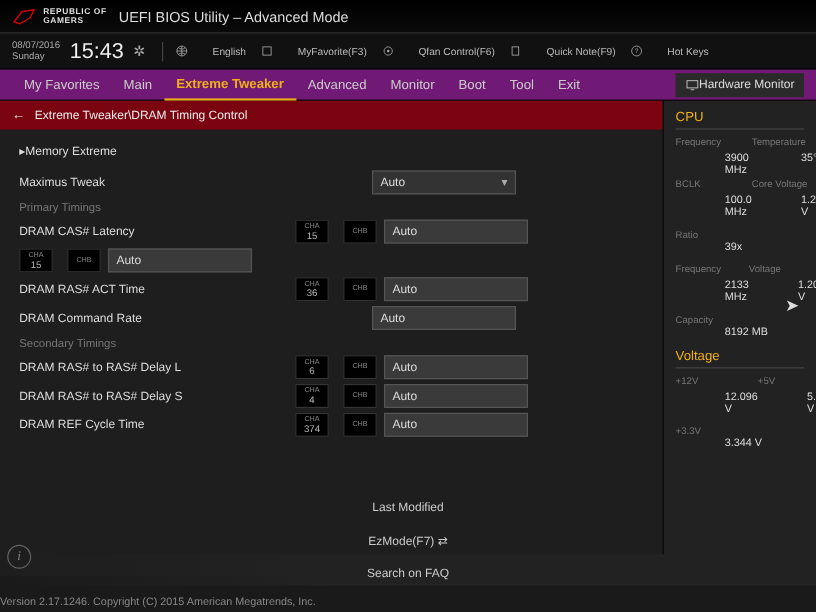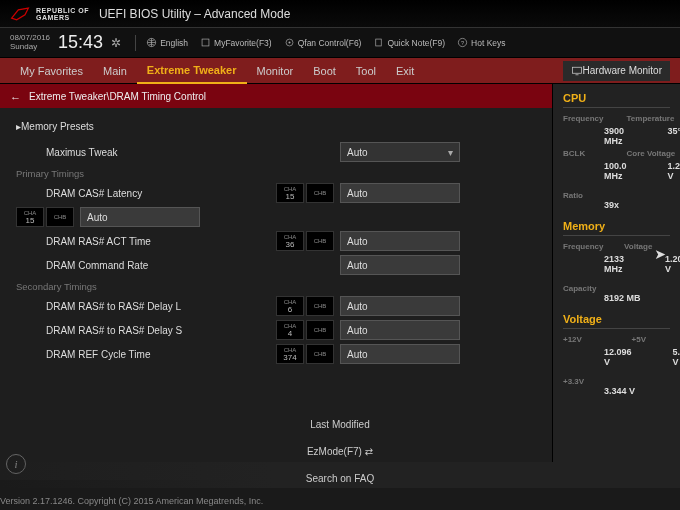--- a/index.html
+++ b/index.html
@@ -8,48 +8,48 @@
   .header { height: 28px; background: linear-gradient(#000,#0a0a0a); display: flex; align-items: center; padding: 0 10px; border-bottom: 1px solid #333; }
   .rog-logo { width: 20px; height: 16px; margin-right: 6px; }
   .brand { font-size: 7px; line-height: 1; color: #ddd; }
   .brand b { font-size: 7px; letter-spacing: 0.5px; }
   .title { font-size: 12px; color: #ddd; margin-left: 10px; font-weight: normal; }
   
   .toolbar { height: 30px; display: flex; align-items: center; padding: 0 10px; background: #111; border-bottom: 1px solid #000; font-size: 9px; color: #aaa; gap: 4px; }
   .date-block { line-height: 1.1; font-size: 8px; margin-right: 4px; }
   .clock { font-size: 18px; color: #eee; margin-right: 4px; }
   .gear { font-size: 12px; margin-right: 8px; }
-  .tool-btn { display: inline-flex; align-items: center; gap: 3px; padding: 2px 4px; cursor: pointer; font-size: 8.5px; color: #bbb; }
+  .tool-btn { display: inline-flex; align-items: center; gap: 20px; padding: 2px 4px; cursor: pointer; font-size: 8.5px; color: #bbb; }
   .tool-btn svg { width: 11px; height: 11px; }
   
-  .tabs { height: 26px; display: flex; align-items: center; padding: 0 10px; background: #7f1d1d; border-bottom: 1px solid #000; }
+  .tabs { height: 26px; display: flex; align-items: center; padding: 0 10px; background: #701a75; border-bottom: 1px solid #000; }
   .tab { padding: 6px 10px; font-size: 11px; color: #ccc; cursor: pointer; }
   .tab.active { color: #f0b018; border-bottom: 2px solid #f0b018; font-weight: bold; }
   .hw-mon-tab { margin-left: auto; display: flex; align-items: center; gap: 0; padding: 4px 8px; background: #2a2a2a; color: #ddd; font-size: 10px; }
   
   .body-wrap { display: flex; height: 396px; }
   .main { flex: 1; background: #1e1e1e; position: relative; }
   .crumb-bar { height: 24px; background: #7a0410; display: flex; align-items: center; padding: 0 10px; color: #eee; font-size: 10px; gap: 8px; }
   .crumb-bar .arrow { font-size: 11px; }
   
   .content { padding: 6px 10px 6px 16px; }
   .row { display: flex; align-items: center; height: 24px; font-size: 10px; }
-  .row-label { flex: 0 0 230px; color: #ddd; margin-left: 30px; }
+  .row-label { flex: 0 0 230px; color: #ddd; }
   .chev-row { color: #ddd; cursor: pointer; margin-bottom: 2px; }
   .section-label { color: #777; font-size: 9.5px; margin: 4px 0 2px; }
   
-  .cha-chb { display: flex; gap: 2px; margin-right: 6px; }
+  .cha-chb { display: flex; gap: 12px; margin-right: 6px; }
   .minibox { width: 28px; height: 20px; background: #000; border: 1px solid #333; display: flex; flex-direction: column; align-items: center; justify-content: center; font-size: 6px; color: #888; line-height: 1; }
   .minibox .val { font-size: 8px; color: #bbb; margin-top: 1px; }
   
   .dropdown { flex: 0 0 120px; height: 20px; background: #333; border: 1px solid #555; display: flex; align-items: center; padding: 0 6px; font-size: 10px; color: #ddd; cursor: pointer; position: relative; }
   .dropdown::after { content: "▾"; position: absolute; right: 6px; color: #aaa; }
   .field { flex: 0 0 120px; height: 20px; background: #3a3a3a; border: 1px solid #555; display: flex; align-items: center; padding: 0 6px; font-size: 10px; color: #ddd; cursor: pointer; }
   
-  .sidebar { width: 128px; background: #222; border-left: 1px solid #000; padding: 8px 10px; font-size: 9px; color: #aaa; font-weight: bold; }
+  .sidebar { width: 128px; background: #222; border-left: 1px solid #000; padding: 8px 10px; font-size: 9px; color: #aaa; }
   .sb-head { color: #f0b018; font-size: 11px; margin-bottom: 6px; border-bottom: 1px solid #444; padding-bottom: 3px; }
   .sb-grid { display: grid; grid-template-columns: 1fr 1fr; gap: 3px 0; margin-bottom: 10px; }
   .sb-lab { color: #777; font-size: 8px; }
   .sb-val { color: #ddd; font-size: 9px; margin-left: 41px; }
   .sb-single { margin-bottom: 10px; }
   
   .info-circle { position: absolute; left: 6px; bottom: 6px; width: 20px; height: 20px; border: 1px solid #666; border-radius: 50%; display: flex; align-items: center; justify-content: center; font-size: 11px; color: #888; font-style: italic; font-family: serif; }
   
   .footer-bar { position: absolute; bottom: 22px; right: 0; width: 100%; height: 26px; display: flex; justify-content: flex-end; align-items: center; padding: 0 14px; gap: 4px; font-size: 10px; color: #ccc; background: linear-gradient(90deg, transparent, #222 40%); flex-direction: column; }
   .footer-btn { padding: 4px 10px; cursor: pointer; }
@@ -112,41 +112,42 @@
         <text x="8" y="11" font-size="8" text-anchor="middle" fill="#aaa">?</text>
       </svg>
       <span>Hot Keys</span>
     </span>
 </div>
 
 <div class="tabs">
   <div class="tab">My Favorites</div>
   <div class="tab">Main</div>
   <div class="tab active">Extreme Tweaker</div>
+  <div class="tab">Advanced</div>
   <div class="tab">Monitor</div>
   <div class="tab">Boot</div>
   <div class="tab">Tool</div>
   <div class="tab">Exit</div>
   <div class="hw-mon-tab">
     <svg width="12" height="12" viewBox="0 0 16 16">
         <rect x="2" y="3" width="12" height="8" fill="none" stroke="#ccc"></rect>
         <path d="M6 13h4" stroke="#ccc"></path>
       </svg>
     <span>Hardware Monitor</span>
   </div>
 </div>
 
 <div class="body-wrap">
   <div class="main">
     <div class="crumb-bar">
       <span class="arrow">←</span>
       <span>Extreme Tweaker\DRAM Timing Control</span>
     </div>
     <div class="content">
-      <div class="row chev-row">▸ <span>Memory Presets</span></div>
+      <div class="row chev-row">▸ <span>Memory Extreme</span></div>
 
       <div class="row">
         <div class="row-label">Maximus Tweak</div>
         <div style="width:64px"></div>
         <div class="dropdown">Auto</div>
       </div>
 
       <div class="section-label">Primary Timings</div>
 
       <div class="row">
@@ -254,21 +255,20 @@
       <div class="sb-lab">BCLK</div>
         <div class="sb-lab">Core Voltage</div>
       <div class="sb-val">100.0 MHz</div>
         <div class="sb-val">1.200 V</div>
     </div>
     <div class="sb-single">
       <div class="sb-lab">Ratio</div>
       <div class="sb-val">39x</div>
     </div>
 
-    <div class="sb-head">Memory</div>
     <div class="sb-grid">
       <div class="sb-lab">Frequency</div>
         <div class="sb-lab">Voltage</div>
       <div class="sb-val">2133 MHz</div>
         <div class="sb-val">1.200 V</div>
     </div>
     <div class="sb-single">
       <div class="sb-lab">Capacity</div>
       <div class="sb-val">8192 MB</div>
     </div>

